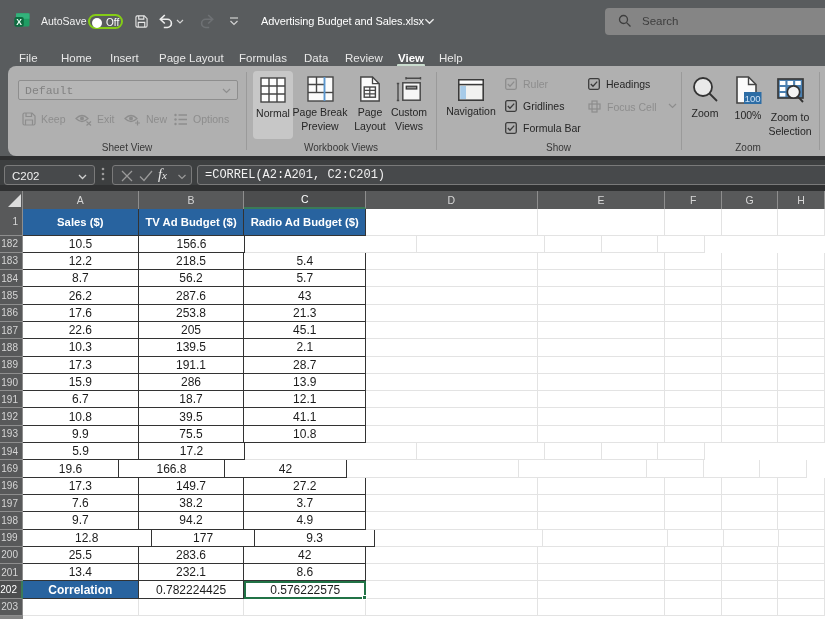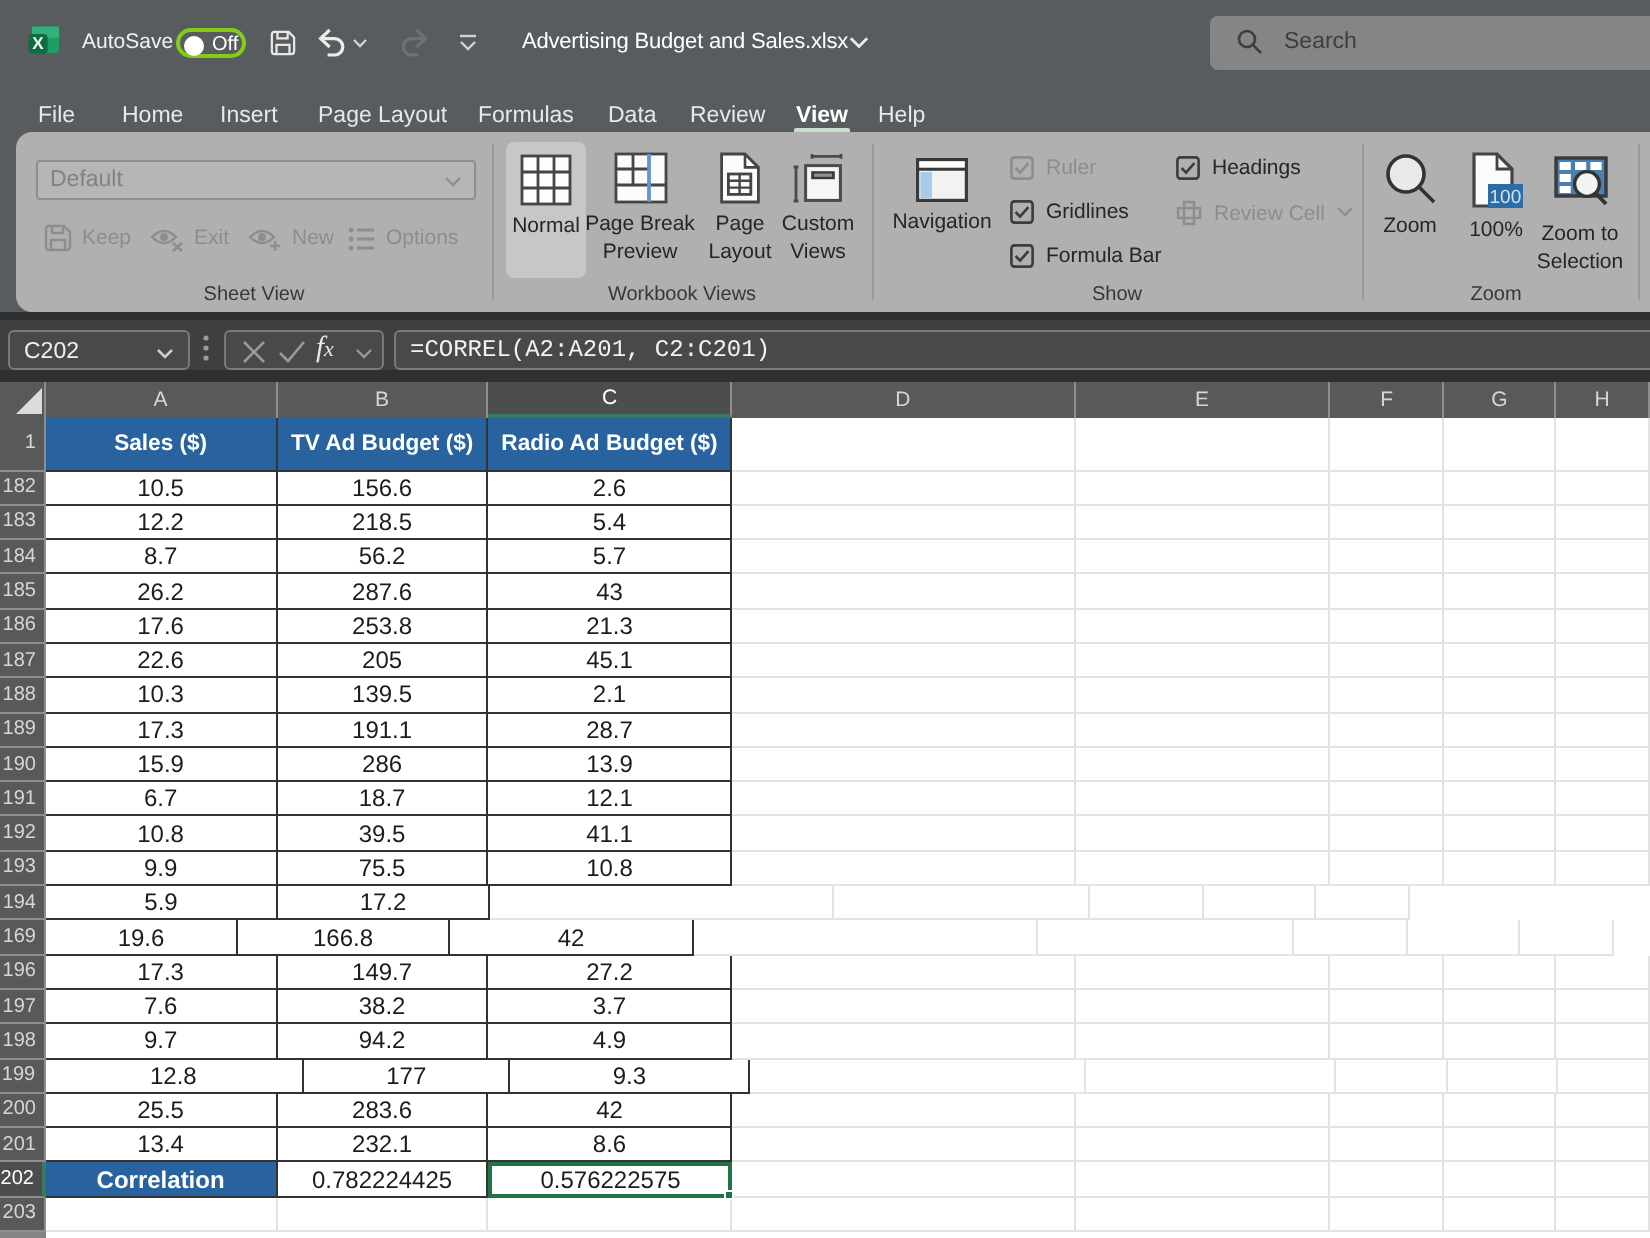--- a/index.html
+++ b/index.html
@@ -24,21 +24,21 @@
 .tab.sel:after{content:"";position:absolute;left:-1px;right:-1px;bottom:-3px;height:2.5px;background:#c9dcce;border-radius:1px;}
 
 
 #ribbonbg{position:absolute;left:0;top:66px;width:825px;height:90px;background:#595c5e;}
 #ribbon{position:absolute;left:8px;top:66px;width:817px;height:90px;background:#b0b0b0;border-radius:8px 0 0 8px;}
 .gsep{position:absolute;top:6px;height:78px;width:1px;background:#9a9a9a;}
 .glabel{position:absolute;top:76px;height:14px;font-size:10px;color:#383838;text-align:center;}
 .dis{color:#8d8d8d;}
 
 #combo{position:absolute;left:10px;top:14px;width:220px;height:20px;background:#b6b6b6;border:1px solid #8e8e8e;border-radius:2px;}
-#combo span{position:absolute;left:6px;top:3px;font-size:11.5px;color:#828282;}
+#combo span{position:absolute;left:6px;top:3px;font-size:11.5px;color:#828282;font-family:Liberation Mono, monospace;}
 
 .sbtn{position:absolute;top:44px;height:18px;display:flex;align-items:center;gap:5px;font-size:10.5px;color:#8d8d8d;}
 
 .bigbtn{position:absolute;top:4px;width:60px;height:72px;display:flex;flex-direction:column;align-items:center;}
 .bigbtn .ic{margin-top:6px;}
 .bigbtn .t{margin-top:4px;font-size:10.5px;line-height:13.5px;color:#262626;text-align:center;white-space:nowrap;}
 
 .cb{position:absolute;display:flex;align-items:center;gap:6px;font-size:10.5px;color:#262626;}
 .cb.dis{color:#8d8d8d;align-items:flex-end;}
 
@@ -250,21 +250,21 @@
       <rect x="0.7" y="0.7" width="10.6" height="10.6" rx="1.5" fill="none" stroke="#3c3c3c" stroke-width="1.3"></rect>
       <path d="M2.8 6 L5 8.3 L9.2 3.6" fill="none" stroke="#3c3c3c" stroke-width="1.3"></path>
     </svg>
     <span>Headings</span>
   </div>
   <div class="cb dis" style="left:580px;top:34px">
     <svg width="13" height="13" viewBox="0 0 13 13">
       <rect x="4" y="1" width="5" height="11" fill="none" stroke="#8d8d8d" stroke-width="1.2"></rect>
       <rect x="1" y="4" width="11" height="5" fill="none" stroke="#8d8d8d" stroke-width="1.2"></rect>
     </svg>
-    <span>Review Cell</span>
+    <span>Focus Cell</span>
   </div>
   <svg class="abs" style="left:660px;top:37px" width="9" height="6" viewBox="0 0 9 6">
     <path d="M1 1 L4.5 4.5 L8 1" fill="none" stroke="#8d8d8d" stroke-width="1.2"></path>
   </svg>
   <div class="glabel" style="left:428px;width:245px">Show</div>
   <div class="gsep" style="left:673px"></div>
 
   <div class="bigbtn" style="left:675px;width:44px">
     <svg class="ic" width="27" height="27" viewBox="0 0 27 27">
       <circle cx="11" cy="11" r="9" fill="#e9e9e9" stroke="#333" stroke-width="1.8"></circle>
@@ -349,21 +349,20 @@
       <div class="ec" style="width:172px"></div>
       <div class="ec" style="width:128px"></div>
       <div class="ec" style="width:57px"></div>
       <div class="ec" style="width:56px"></div>
       <div class="ec" style="width:47px"></div>
     </div>
 <div class="r" style="height:17.3px">
 <div class="rh">182</div>
 <div class="dc" style="width:116px">10.5</div>
 <div class="dc" style="width:106px">156.6</div>
-<div class="dc" style="width:122px">2.6</div>
 <div class="ec" style="width:172px"></div>
 <div class="ec" style="width:128px"></div>
 <div class="ec" style="width:57px"></div>
 <div class="ec" style="width:56px"></div>
 <div class="ec" style="width:47px"></div>
 </div>
 <div class="r" style="height:17.3px">
 <div class="rh">183</div>
 <div class="dc" style="width:116px">12.2</div>
 <div class="dc" style="width:106px">218.5</div>

